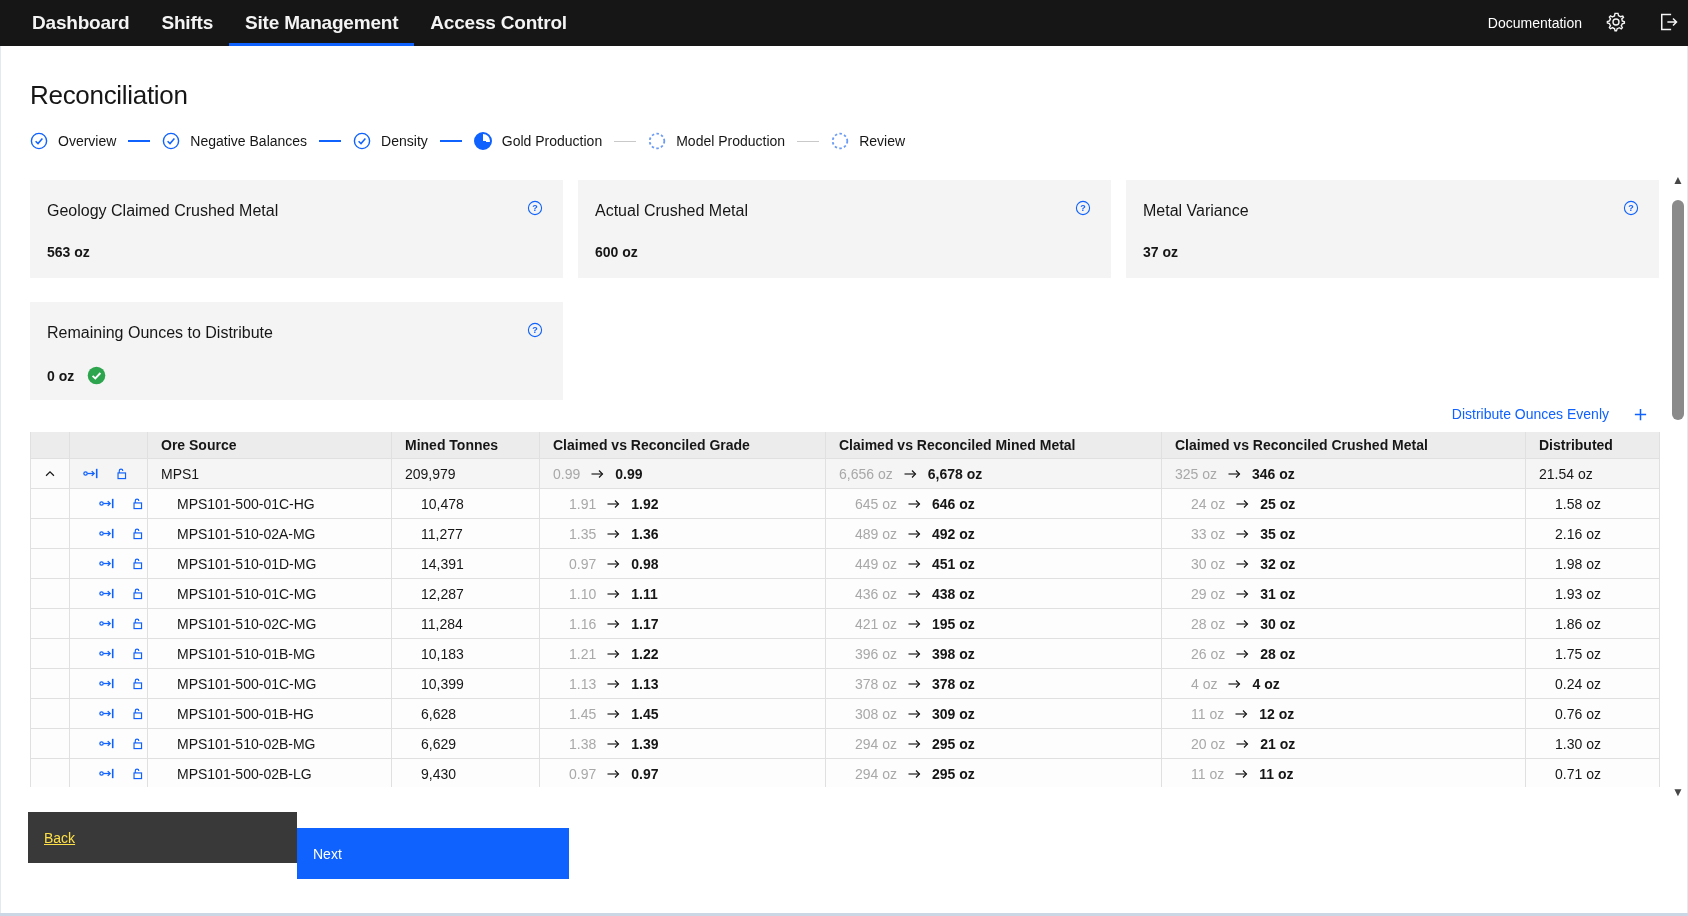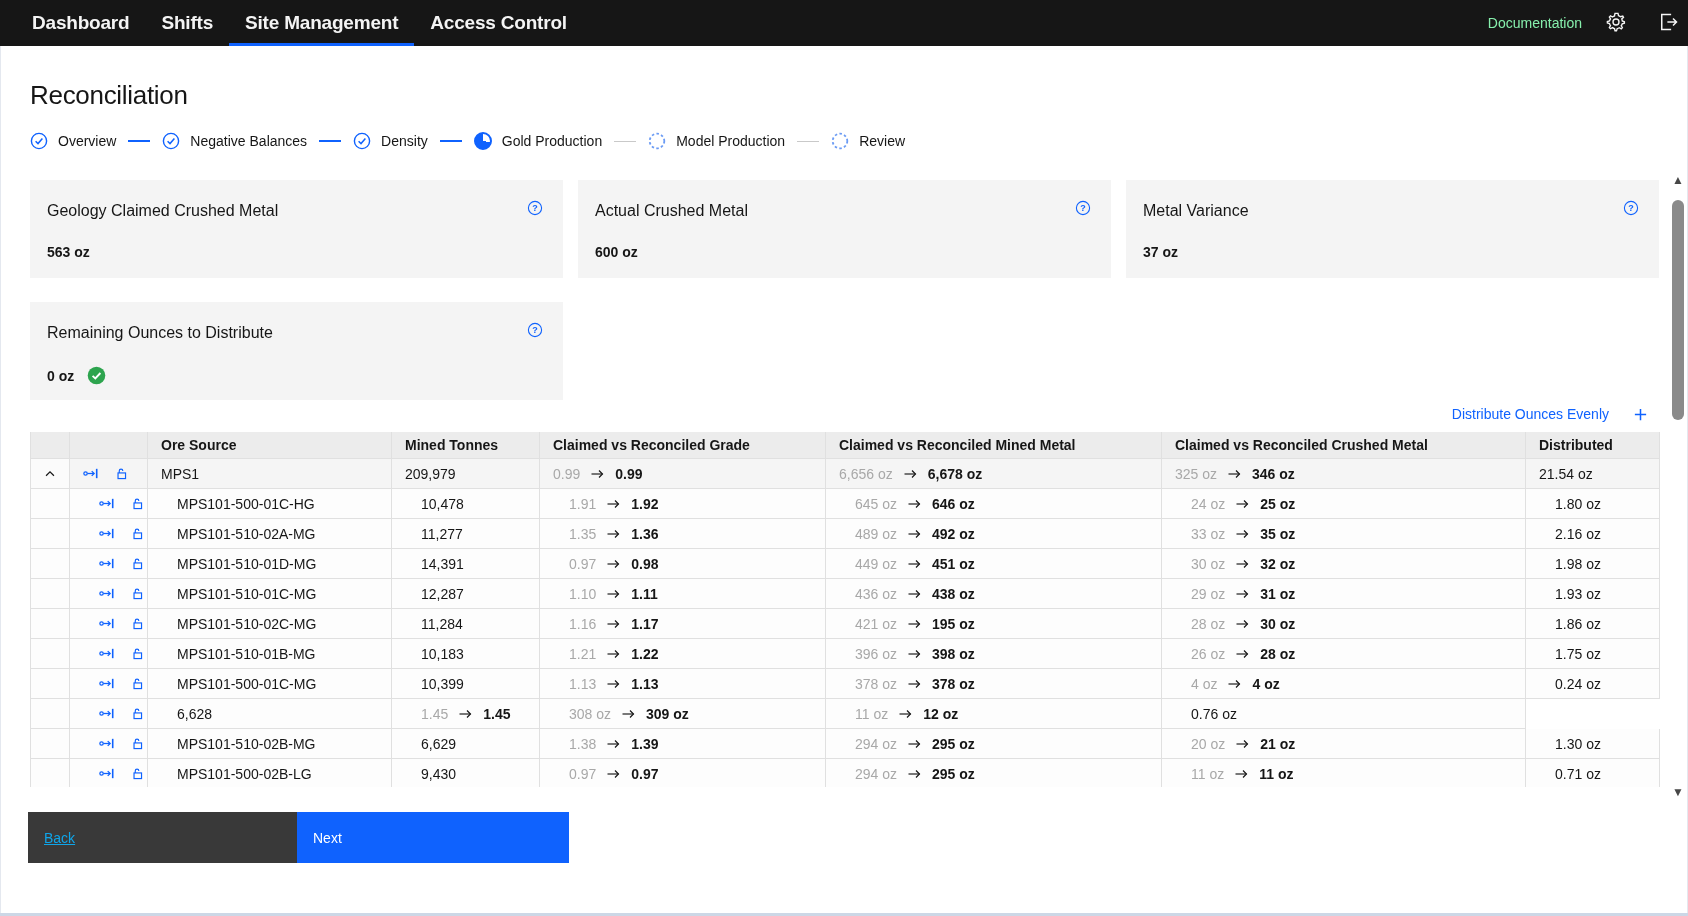--- a/index.html
+++ b/index.html
@@ -6,21 +6,21 @@
   html,body { width:1688px; height:916px; }
   body { font-family:"Liberation Sans", sans-serif; background:#fff; color:#161616; position:relative; overflow:hidden; }
   .frame { width:100%; height:100%; position:relative; box-shadow: inset 0 -3px 0 #ccd7e6, inset 1px 0 0 #e4e8ef, inset -1px 0 0 #e4e8ef; }
 
   
   .topnav { height:46px; background:#161616; display:flex; align-items:stretch; justify-content:space-between; }
   .tabs { display:flex; margin-left:16px; }
   .tab { display:flex; align-items:center; padding:0 16px; color:#f4f4f4; font-size:19px; font-weight:600; letter-spacing:-0.2px; cursor:pointer; position:relative; }
   .tab.active::after { content:""; position:absolute; left:0; right:0; bottom:0; height:3px; background:#0f62fe; }
   .nav-right { display:flex; align-items:center; padding-right:0; }
-  .nav-doc { color:#86efac; font-size:14px; font-weight:400; padding:0 14px; }
+  .nav-doc { color:#ffffff; font-size:14px; font-weight:400; padding:0 14px; }
   .nav-icon-btn { width:40px; height:46px; display:flex; align-items:center; justify-content:center; background:none; border:none; cursor:pointer; }
   .nav-icon-btn.gear { margin-right:12px; }
 
   
   .content { padding:0 28px 0 30px; }
   h1.page-title { font-size:26px; font-weight:400; margin-top:32px; line-height:34px; letter-spacing:-0.3px; }
 
   .stepper { display:flex; align-items:center; margin-top:16px; height:26px; }
   .step { display:flex; align-items:center; }
   .step-label { font-size:14px; margin-left:10px; color:#161616; }
@@ -52,22 +52,22 @@
   .c-expand { justify-content:center; padding-left:0 !important; }
   .icon-btn { background:none; border:none; cursor:pointer; display:flex; align-items:center; padding:0; }
   .cell-icons { gap:14px; }
   .val-from { color:#a8a8a8; }
   .cmp-arrow { margin:0 11px; display:flex; align-items:center; }
   .val-to { font-weight:700; }
 
   
   .actions { display:flex; margin:25px 0 0 28px; }
   .btn { height:51px; border:none; font-size:14px; font-family:"Liberation Sans",sans-serif; text-align:left; padding:0 0 0 16px; cursor:pointer; }
-  .btn-back { width:269px; background:#393939; color:#0ea5e9;text-decoration:underline; }
-  .btn-next { width:272px; background:#0f62fe; color:#fff; }
+  .btn-back { width:269px; background:#393939; color:#fde047;text-decoration:underline; }
+  .btn-next { width:272px; background:#0f62fe; color:#fff;margin-top:16px; }
 
   
   .vscroll { position:absolute; top:166px; right:2px; width:16px; height:640px; }
   .vs-arrow { position:absolute; left:0; width:16px; height:16px; display:flex; align-items:center; justify-content:center; color:#474747; font-size:12px; }
   .vs-up { top:6px; } .vs-down { bottom:6px; }
   .vs-thumb { position:absolute; left:2px; top:34px; width:12px; height:220px; border-radius:6px; background:#8a8a8a; }
 </style>
 </head>
 <body>
 
@@ -343,21 +343,21 @@
             <div class="tcell c-crushed">
               <span class="val-from">24 oz</span>
               <span class="cmp-arrow">
                 <svg width="13" height="10" viewBox="0 0 13 10" fill="none" stroke="#161616" stroke-width="1.15">
                   <path d="M0.5 5 H11.5"></path>
                   <path d="M8 1.5 L11.5 5 L8 8.5"></path>
                 </svg>
               </span>
               <span class="val-to">25 oz</span>
             </div>
-            <div class="tcell c-dist">1.80 oz</div>
+            <div class="tcell c-dist">1.58 oz</div>
           </div>
           <div class="trow child">
             <div class="tcell c-expand"></div>
             <div class="tcell c-icons cell-icons">
               <button class="icon-btn">
                 <svg width="17" height="17" viewBox="0 0 16 16" fill="none" stroke="#0f62fe" stroke-width="1.2">
                   <circle cx="2.4" cy="8" r="1.6"></circle>
                   <path d="M4.2 8 H10.2"></path>
                   <path d="M8.2 5.8 L10.5 8 L8.2 10.2"></path>
                   <path d="M12.9 3.6 V12.4" stroke-width="1.5"></path>
@@ -675,20 +675,21 @@
                   <path d="M12.9 3.6 V12.4" stroke-width="1.5"></path>
                 </svg>
               </button>
               <button class="icon-btn">
                 <svg width="15" height="15" viewBox="0 0 16 16" fill="none" stroke="#0f62fe" stroke-width="1.25">
                   <rect x="4.3" y="7.4" width="8" height="6"></rect>
                   <path d="M5.6 7.4 V5.3 a1.9 1.9 0 0 1 3.8 0"></path>
                 </svg>
               </button>
             </div>
+            <div class="tcell c-ore">MPS101-500-01B-HG</div>
             <div class="tcell c-tonnes">6,628</div>
             <div class="tcell c-grade">
               <span class="val-from">1.45</span>
               <span class="cmp-arrow">
                 <svg width="13" height="10" viewBox="0 0 13 10" fill="none" stroke="#161616" stroke-width="1.15">
                   <path d="M0.5 5 H11.5"></path>
                   <path d="M8 1.5 L11.5 5 L8 8.5"></path>
                 </svg>
               </span>
               <span class="val-to">1.45</span>

